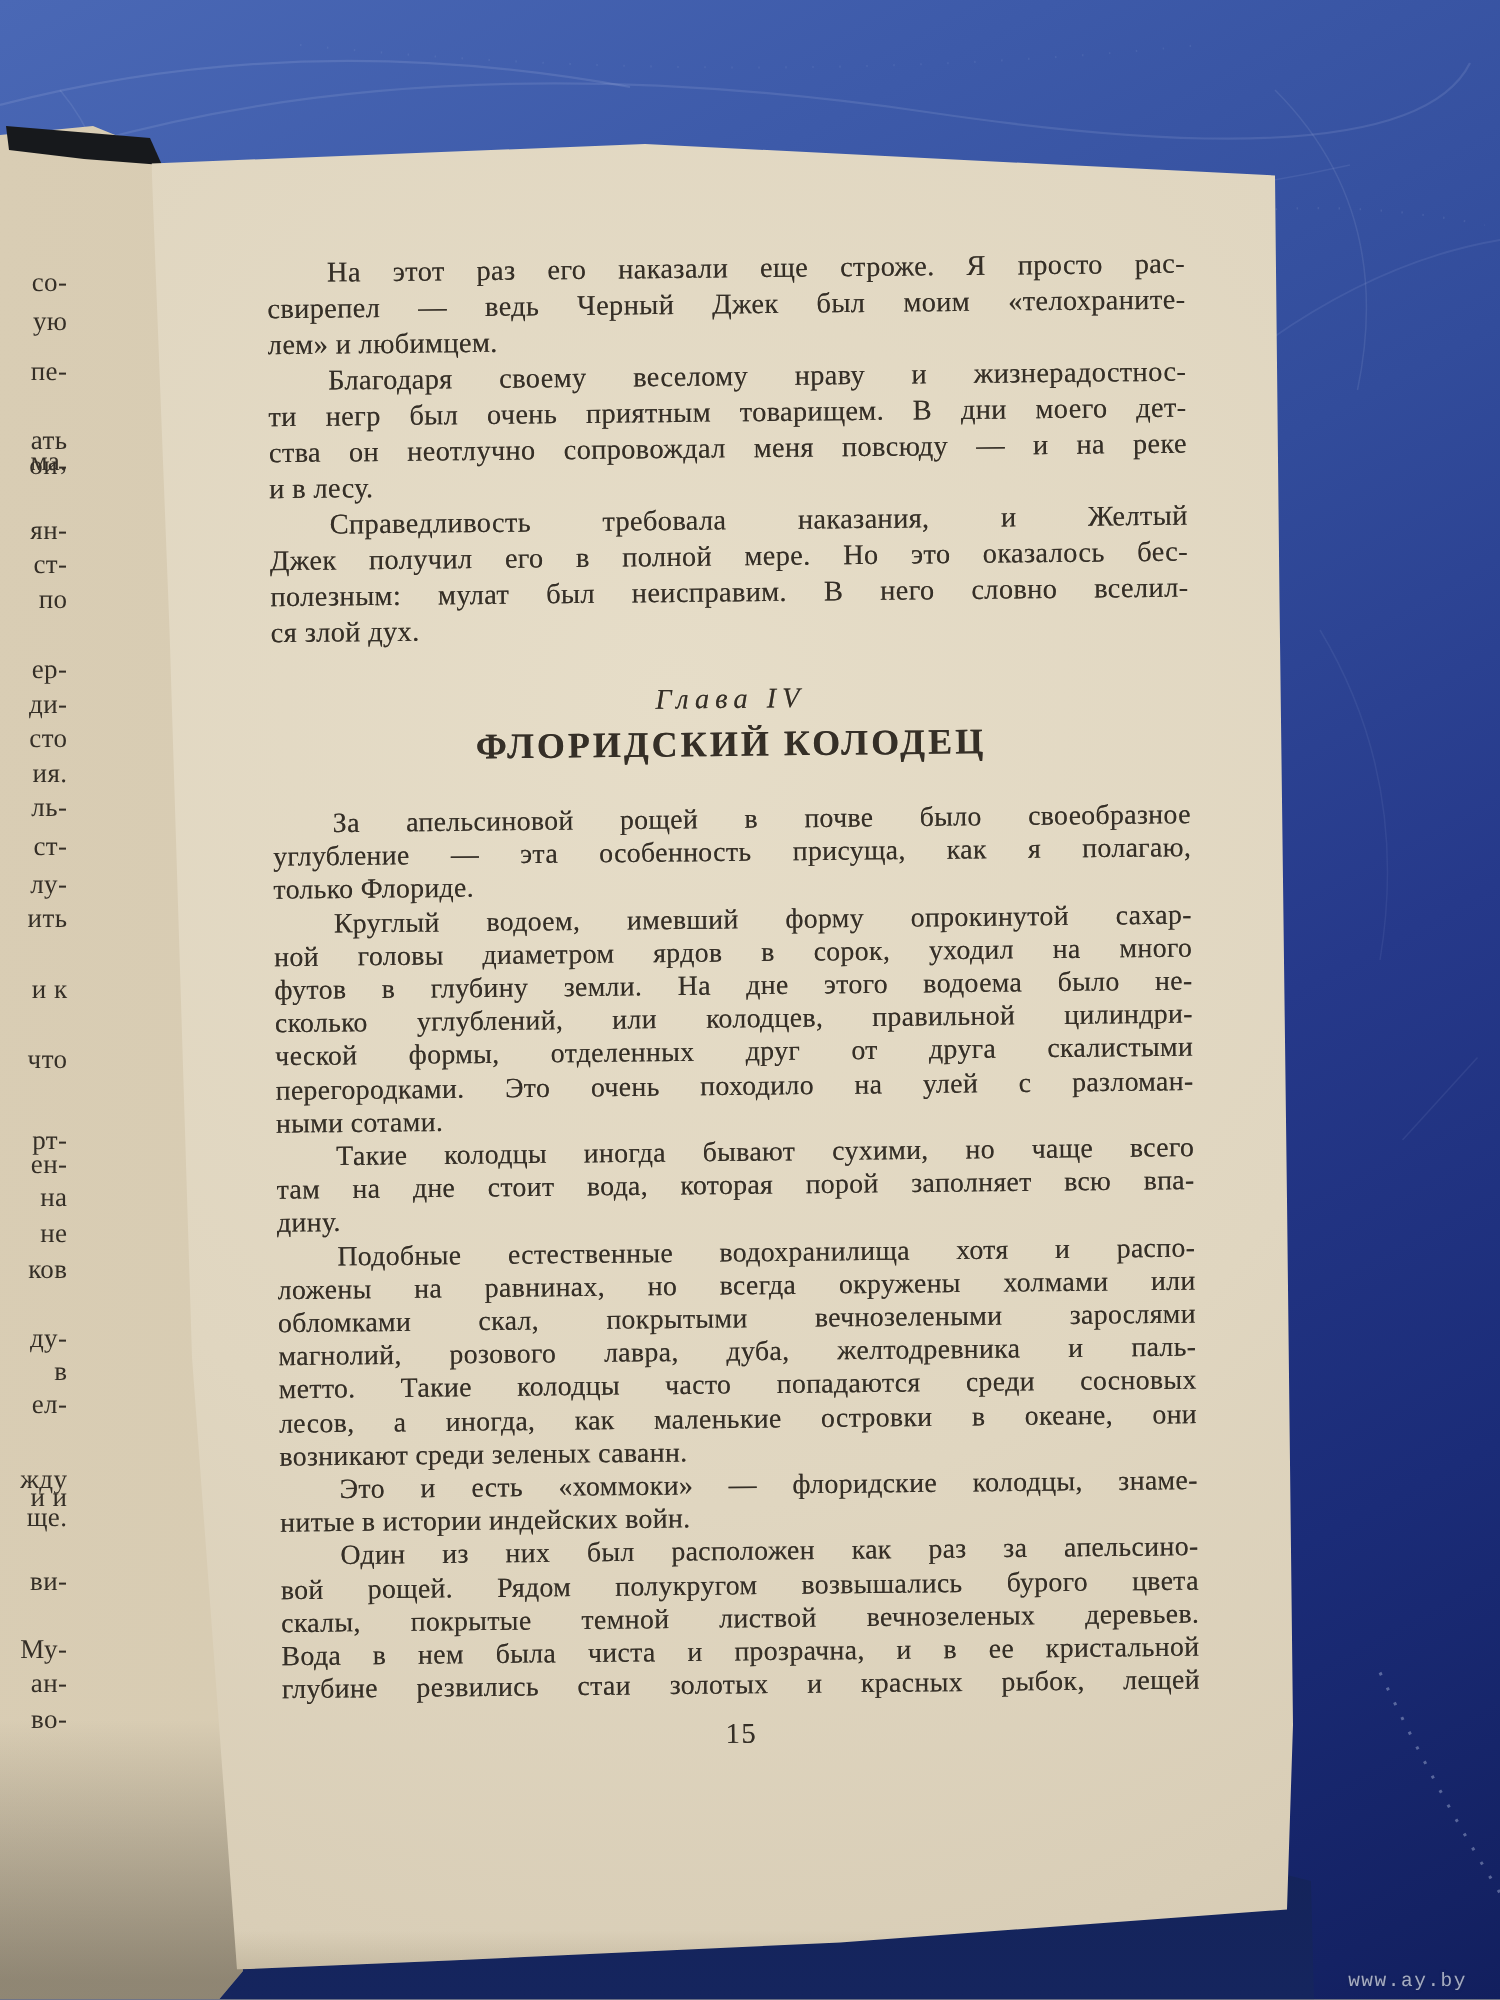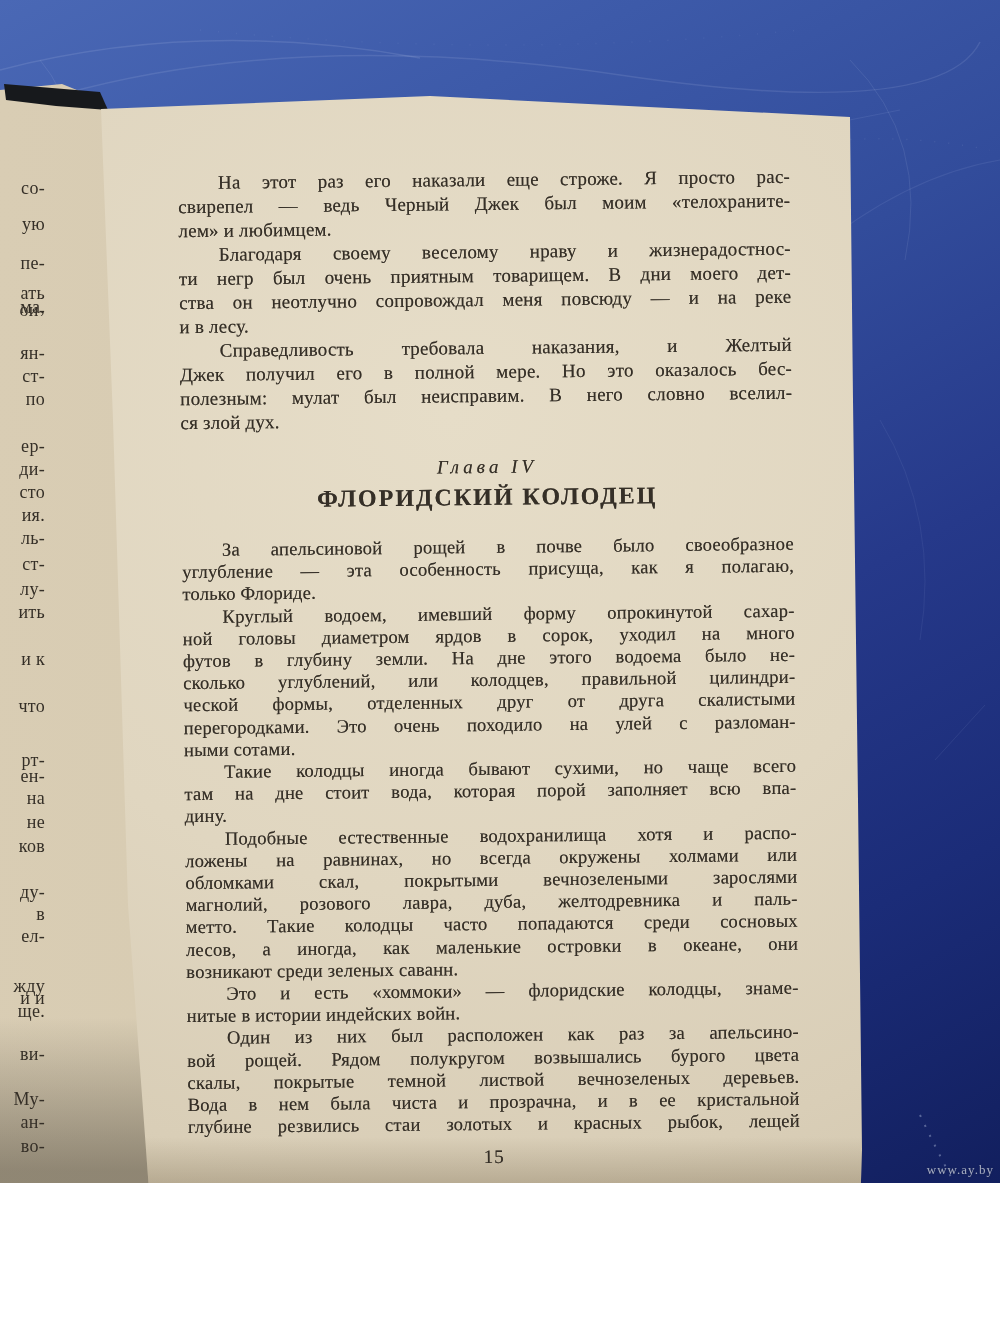--- a/index.html
+++ b/index.html
@@ -1,17 +1,17 @@
 <!DOCTYPE html>
 <html><head>
 <meta charset="utf-8">
 <style>
   html,body{margin:0;padding:0;}
   .scene{
-    position:relative;width:1000px;height:1183px;overflow:hidden;
+    position:relative;width:1000px;height:1333px;overflow:hidden;
     background:linear-gradient(152deg,#4a68b5 0%,#3d5aa9 20%,#324c9b 40%,#26398a 60%,#1b2c78 80%,#121f5e 100%);
     font-family:"Liberation Serif","DejaVu Serif",serif;
   }
   .layer{position:absolute;inset:0;}
   svg.scratches{position:absolute;inset:0;}
   .under-shadow{
     clip-path:polygon(0px 1300px,95px 1250px,560px 1282px,858px 1250px,874px 1254px,876px 1333px,0px 1333px);
     background:linear-gradient(180deg,#0d1738 0%,#101c48 55%,#15255e 100%);
   }
   .left-page{
@@ -47,22 +47,22 @@
   }
   .block-top{position:absolute;left:178px;top:168px;width:612px;font-size:19px;line-height:24px;}
   .block-low{position:absolute;left:178px;top:536px;width:612px;font-size:18.6px;line-height:22.2px;}
   .ln{text-align:justify;letter-spacing:.2px;}
   .just{text-align-last:justify;}
   .ind{text-indent:40px;}
   .chap{position:absolute;left:178px;top:456px;width:612px;text-align:center;font-style:italic;font-size:19px;letter-spacing:4px;}
   .title{position:absolute;left:178px;top:484px;width:612px;text-align:center;font-weight:bold;font-size:24px;letter-spacing:2px;}
   .pgnum{position:absolute;left:178px;top:1146px;width:612px;text-align:center;font-size:19px;letter-spacing:1px;}
   .wm{
-    position:absolute;right:6px;bottom:5px;
-    font-family:Liberation Serif, serif;font-size:13px;letter-spacing:1px;
+    position:absolute;right:22px;bottom:5px;
+    font-family:Liberation Mono, monospace;font-size:13px;letter-spacing:1px;
     color:rgba(205,210,222,.78);text-shadow:0 0 2px rgba(30,40,80,.9);
   }
 </style>
 </head>
 <body>
 
 <div class="scene">
 
   <svg class="scratches" width="1000" height="1333" viewBox="0 0 1000 1333" xmlns="http://www.w3.org/2000/svg">
     <g fill="none" stroke="#d7e2fa">
@@ -82,22 +82,22 @@
   </svg>
 
   <div class="layer under-shadow"></div>
 
   <div class="layer left-page"></div>
 
   <div class="layer spine-corner"></div>
 
   <div class="frag-col">
     <span class="fr" style="top:178px">со-</span>
-    <span class="fr" style="top:214px">ую</span>
-    <span class="fr" style="top:253px">пе-</span>
+    <span class="fr" style="top:204px">ую</span>
+    <span class="fr" style="top:237px">пе-</span>
     <span class="fr" style="top:283px">ать</span>
     <span class="fr" style="top:297px">ма,</span>
     <span class="fr" style="top:300px">ои-</span>
     <span class="fr" style="top:343px">ян-</span>
     <span class="fr" style="top:366px">ст-</span>
     <span class="fr" style="top:389px">по</span>
     <span class="fr" style="top:436px">ер-</span>
     <span class="fr" style="top:459px">ди-</span>
     <span class="fr" style="top:482px">сто</span>
     <span class="fr" style="top:505px">ия.</span>

